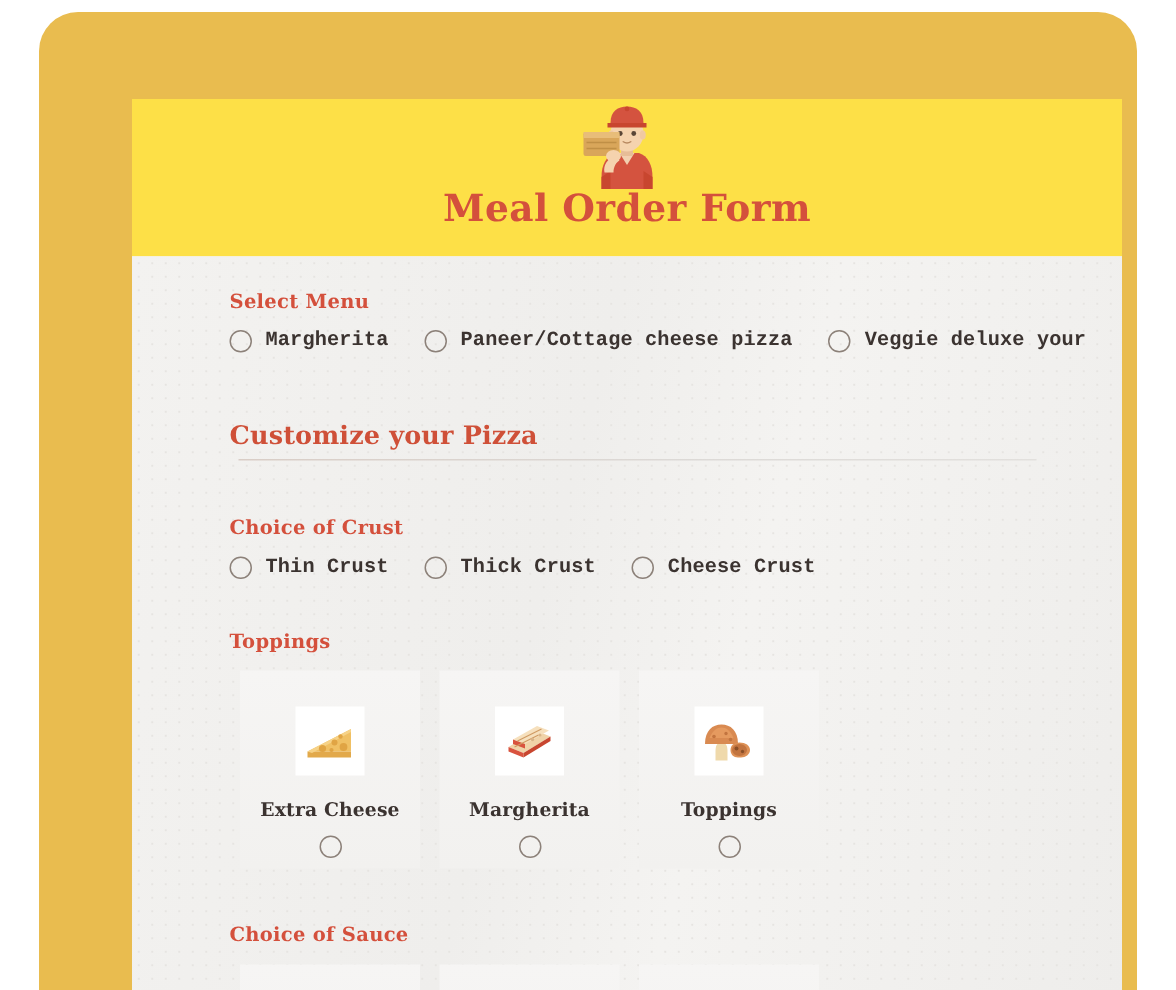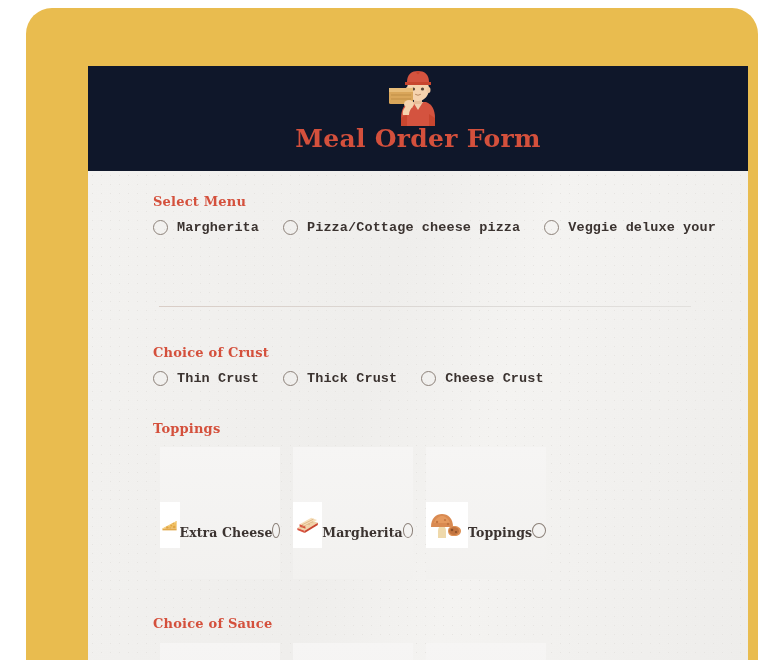--- a/index.html
+++ b/index.html
@@ -32,21 +32,21 @@
     width: 660px;
     height: 602px;
     background: #ffffff;
     overflow: hidden;
   }
 
   
   #header {
     position: relative;
     height: 105px;
-    background: #0f172a;
+    background: #fde047;
   }
   #mascot {
     position: absolute;
     left: 50%;
     top: 4px;
     transform: translateX(-50%);
     width: 66px;
     height: 56px;
   }
   #page-title {
@@ -125,21 +125,21 @@
   }
 
   
   .card-row { position: absolute; left: 72px; display: flex; }
   .choice-card {
     width: 120px;
     height: 132px;
     margin-right: 13px;
     background: linear-gradient(180deg, #f6f5f4 0%, #f2f1ef 100%);
     display: flex;
-    flex-direction: row;
+    flex-direction: column;
     align-items: center;
     box-sizing: border-box;
     padding-top: 24px;
   }
   .card-thumb {
     width: 46px;
     height: 46px;
     background: #ffffff;
     display: flex;
     align-items: center;
@@ -219,29 +219,32 @@
 
       <div class="section" style="top:23px;">
         <div class="section-label">Select Menu</div>
         <div class="radio-row">
           <label class="radio-option">
             <span class="radio-circle"></span>
             <span class="radio-label">Margherita</span>
           </label>
           <label class="radio-option">
             <span class="radio-circle"></span>
-            <span class="radio-label">Pizza/Cottage cheese pizza</span>
+            <span class="radio-label">Paneer/Cottage cheese pizza</span>
           </label>
           <label class="radio-option">
             <span class="radio-circle"></span>
             <span class="radio-label">Veggie deluxe your</span>
           </label>
         </div>
       </div>
 
+      <div class="section" style="top:110px;">
+        <div class="section-label big">Customize your Pizza</div>
+      </div>
       <div class="divider" style="top:135px;"></div>
 
       <div class="section" style="top:174px;">
         <div class="section-label">Choice of Crust</div>
         <div class="radio-row">
           <label class="radio-option">
             <span class="radio-circle"></span>
             <span class="radio-label">Thin Crust</span>
           </label>
           <label class="radio-option">

